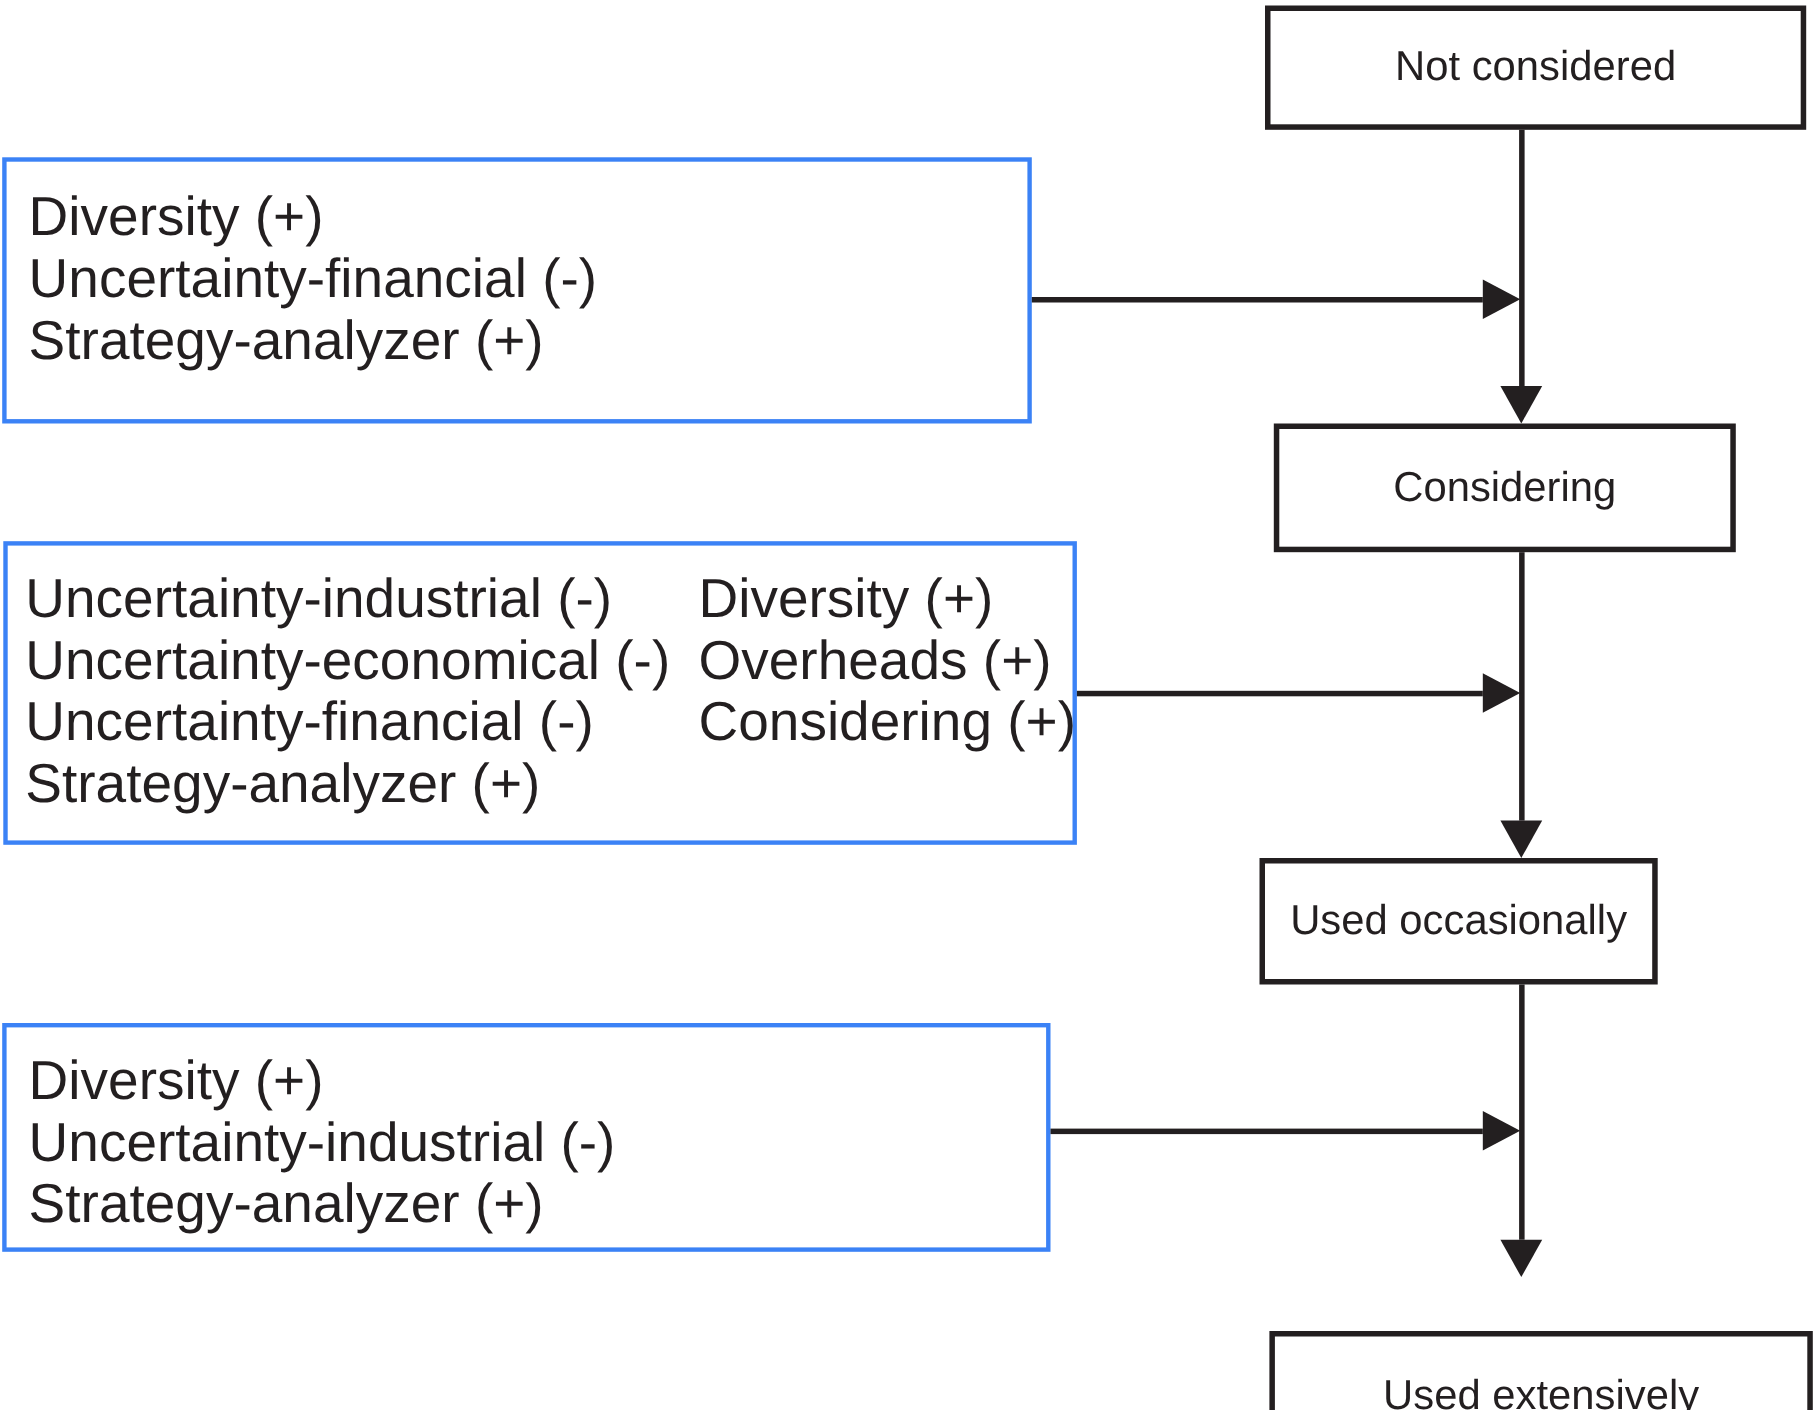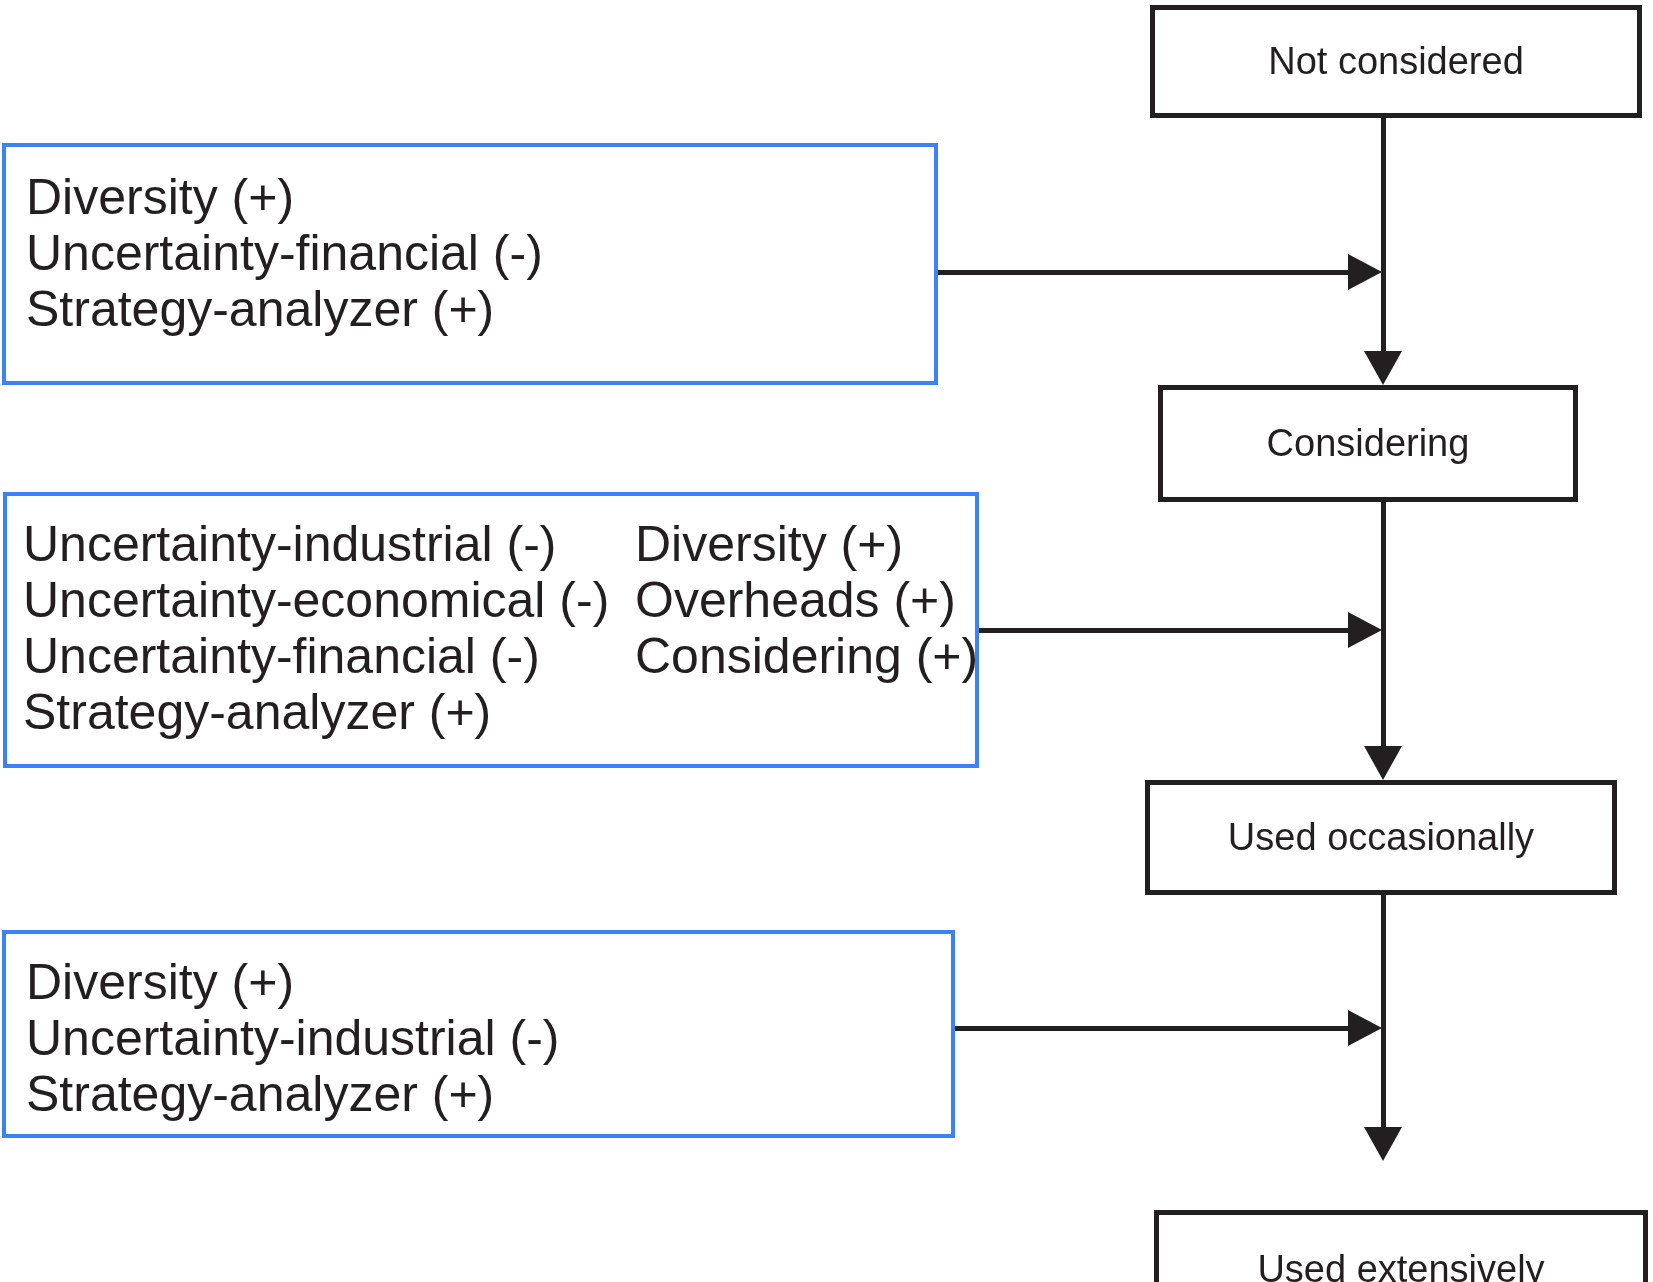--- a/index.html
+++ b/index.html
@@ -58,21 +58,21 @@
 <div class="canvas">
 
   <div class="stage" style="left:1150px;top:5px;width:492px;height:113px;">
     <span>Not considered</span>
   </div>
 
   <div class="stage" style="left:1158px;top:385px;width:420px;height:117px;">
     <span>Considering</span>
   </div>
 
-  <div class="stage" style="left:1145px;top:780px;width:472px;height:115px;">
+  <div class="stage" style="left:1145px;top:780px;width:362px;height:115px;">
     <span>Used occasionally</span>
   </div>
 
   <div class="stage" style="left:1154px;top:1210px;width:494px;height:119px;">
     <span>Used extensively</span>
   </div>
 
   <div class="fbox" style="left:2px;top:143px;width:936px;height:242px;">
     <div class="flines" style="left:20px;top:22px;">
       <div>Diversity (+)</div>

